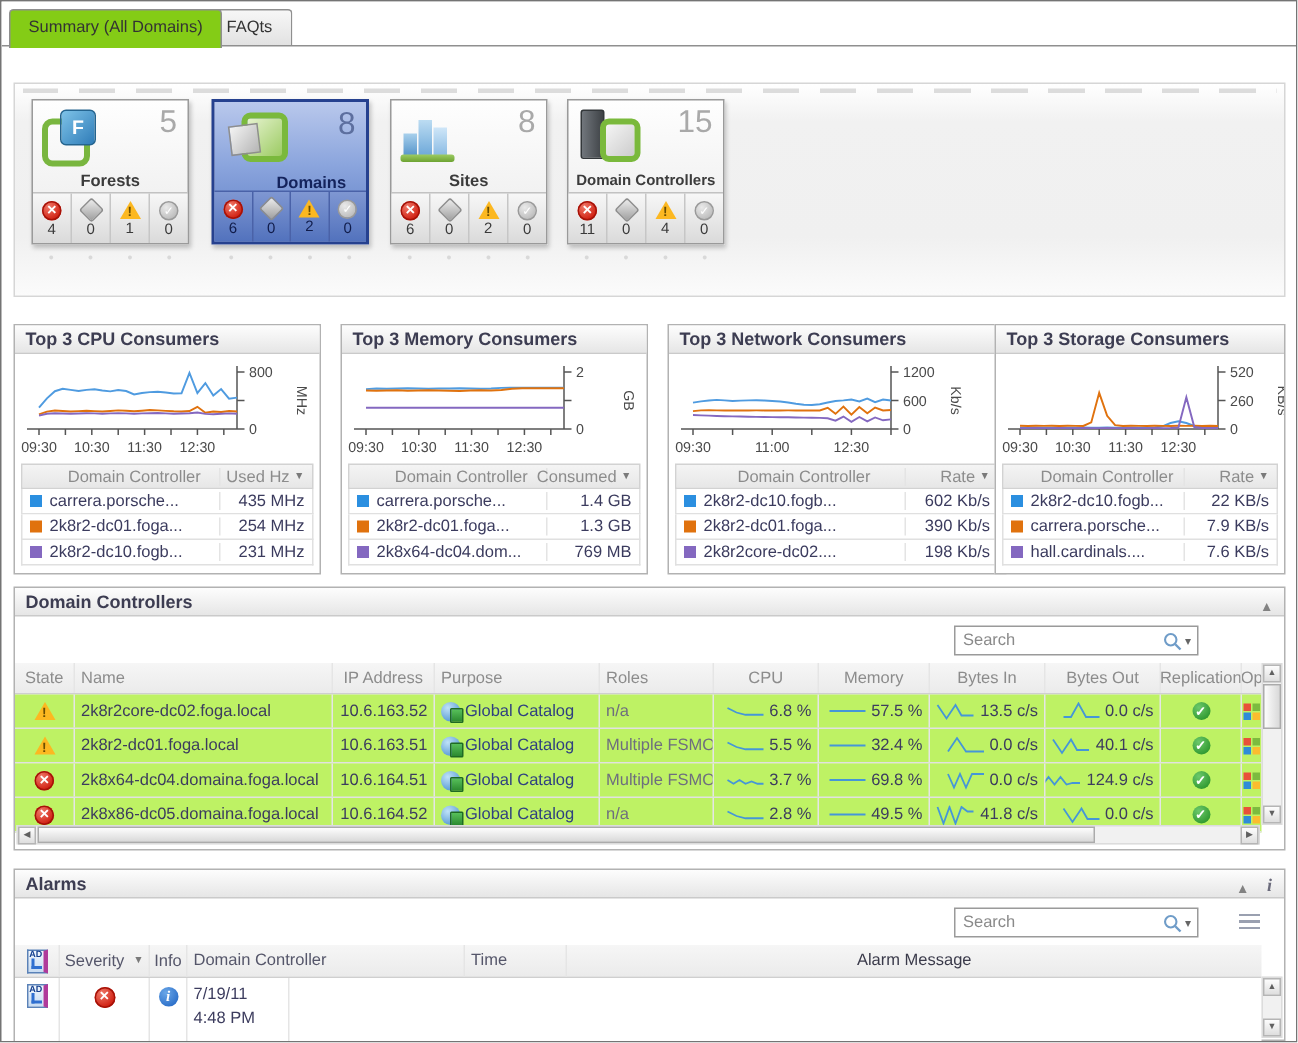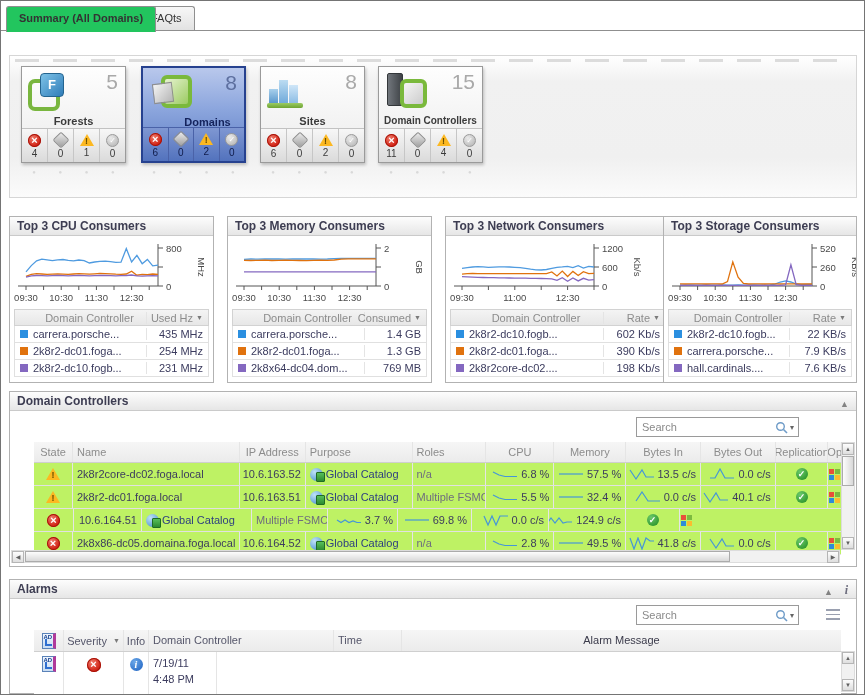--- a/index.html
+++ b/index.html
@@ -3,21 +3,21 @@
 <meta charset="utf-8">
 <style>
   html,body{margin:0;padding:0;background:#fff;}
   .app{position:relative;width:865px;height:695px;box-sizing:border-box;border:1px solid #747474;
        background:#fff;font-family:"Liberation Sans",sans-serif;font-size:11px;color:#3c3c50;overflow:hidden;}
 
   
   .tabbar{position:absolute;top:0;left:0;right:0;height:29px;border-bottom:1px solid #8f8f8f;background:#fff;}
   .tab{position:absolute;top:5px;height:23px;line-height:23px;padding:0 12px;border:1px solid #8f8f8f;border-bottom:none;
        border-radius:3px 3px 0 0;background:linear-gradient(#f7f7f7,#e2e2e2);color:#333;cursor:pointer;white-space:nowrap;}
-  .tab.active{background:#22c55e;height:25px;z-index:3;font-weight:bold;}
+  .tab.active{background:#84cc16;height:25px;z-index:3;}
 
   
   .strip{position:absolute;left:8px;top:54px;width:848px;height:143px;box-sizing:border-box;border:1px solid #d6d6d6;
          background:linear-gradient(#ffffff,#f1f1f1 18%,#f0f0f0 72%,#fbfbfb);}
   .dashes{position:absolute;left:5px;right:5px;top:3px;height:3px;
           background:repeating-linear-gradient(90deg,#dcdcdc 0 24px,transparent 24px 38px);}
   .tile{position:absolute;top:10px;width:105px;height:97px;box-sizing:border-box;border:1px solid #9a9a9a;
         background:linear-gradient(#fefefe,#ebebeb);box-shadow:1px 2px 3px rgba(0,0,0,.22);cursor:pointer;}
   .tile.sel-true{border:2px solid #26418f;background:linear-gradient(#b9c8ec,#8ba5dd 45%,#5c7cc4);}
   .tile-top{position:relative;height:46px;}
@@ -101,21 +101,21 @@
   .t3r{display:flex;height:17px;align-items:center;border:1px solid #e0e0e0;border-top:none;background:#fff;color:#3b3b5e;box-sizing:border-box;}
   .sw{width:18px;text-align:center;flex:none;display:flex;justify-content:center;}
   .swb{display:inline-block;width:8px;height:8px;}
   .t3h .nm{flex:1;text-align:center;overflow:hidden;white-space:nowrap;}
   .t3r .nm{flex:1;overflow:hidden;white-space:nowrap;text-overflow:ellipsis;cursor:pointer;}
   .t3h .val,.t3r .val{width:62px;flex:none;text-align:right;padding-right:5px;white-space:nowrap;border-left:1px solid #e4e4e4;
        display:flex;justify-content:flex-end;align-items:center;box-sizing:border-box;}
   .sortcaret{font-size:7px;color:#7a7a7a;margin-left:3px;}
 
   
-  .grid{position:absolute;left:0;right:15px;margin-left:24px;}
+  .grid{position:absolute;left:0;right:15px;}
   .ghead{display:flex;height:20px;background:linear-gradient(#f6f6f6,#ebebeb);border-bottom:1px solid #cfcfcf;
        color:#8c8c8c;align-items:center;}
   .grow{display:flex;height:22px;border-bottom:1px solid #e1e1e1;color:#3c3c5e;align-items:center;background:#bef264;}
   .gcell{padding:0 4px;box-sizing:border-box;border-right:1px solid #e5e5e5;overflow:hidden;white-space:nowrap;height:100%;
        display:flex;align-items:center;gap:3px;}
   .w-state{width:40px;justify-content:center;}
   .w-name{width:172px;}
   .w-ip{width:68px;justify-content:flex-end;}
   .w-purp{width:110px;color:#2f4080;}
   .w-roles{width:76px;color:#6e6e7e;}
@@ -664,20 +664,21 @@
           </div>
         <div class="gcell w-os">
             <span class="win"></span>
           </div>
       </div>
 
       <div class="grow">
         <div class="gcell w-state">
             <span class="ic st-fatal"></span>
           </div>
+        <div class="gcell w-name">2k8x64-dc04.domaina.foga.local</div>
         <div class="gcell w-ip">10.6.164.51</div>
         <div class="gcell w-purp">
             <span class="gc"></span>
             <span>Global Catalog</span>
           </div>
         <div class="gcell w-roles">Multiple FSMO</div>
         <div class="gcell w-cpu">
             <span class="spark"><svg width="26" height="13">
                 <polyline points="1,6 5,8.5 9,6 13,8.5 17,7 21,8.5 25,8.5" fill="none" stroke="#4596d8" stroke-width="1.2"></polyline>
               </svg></span>

